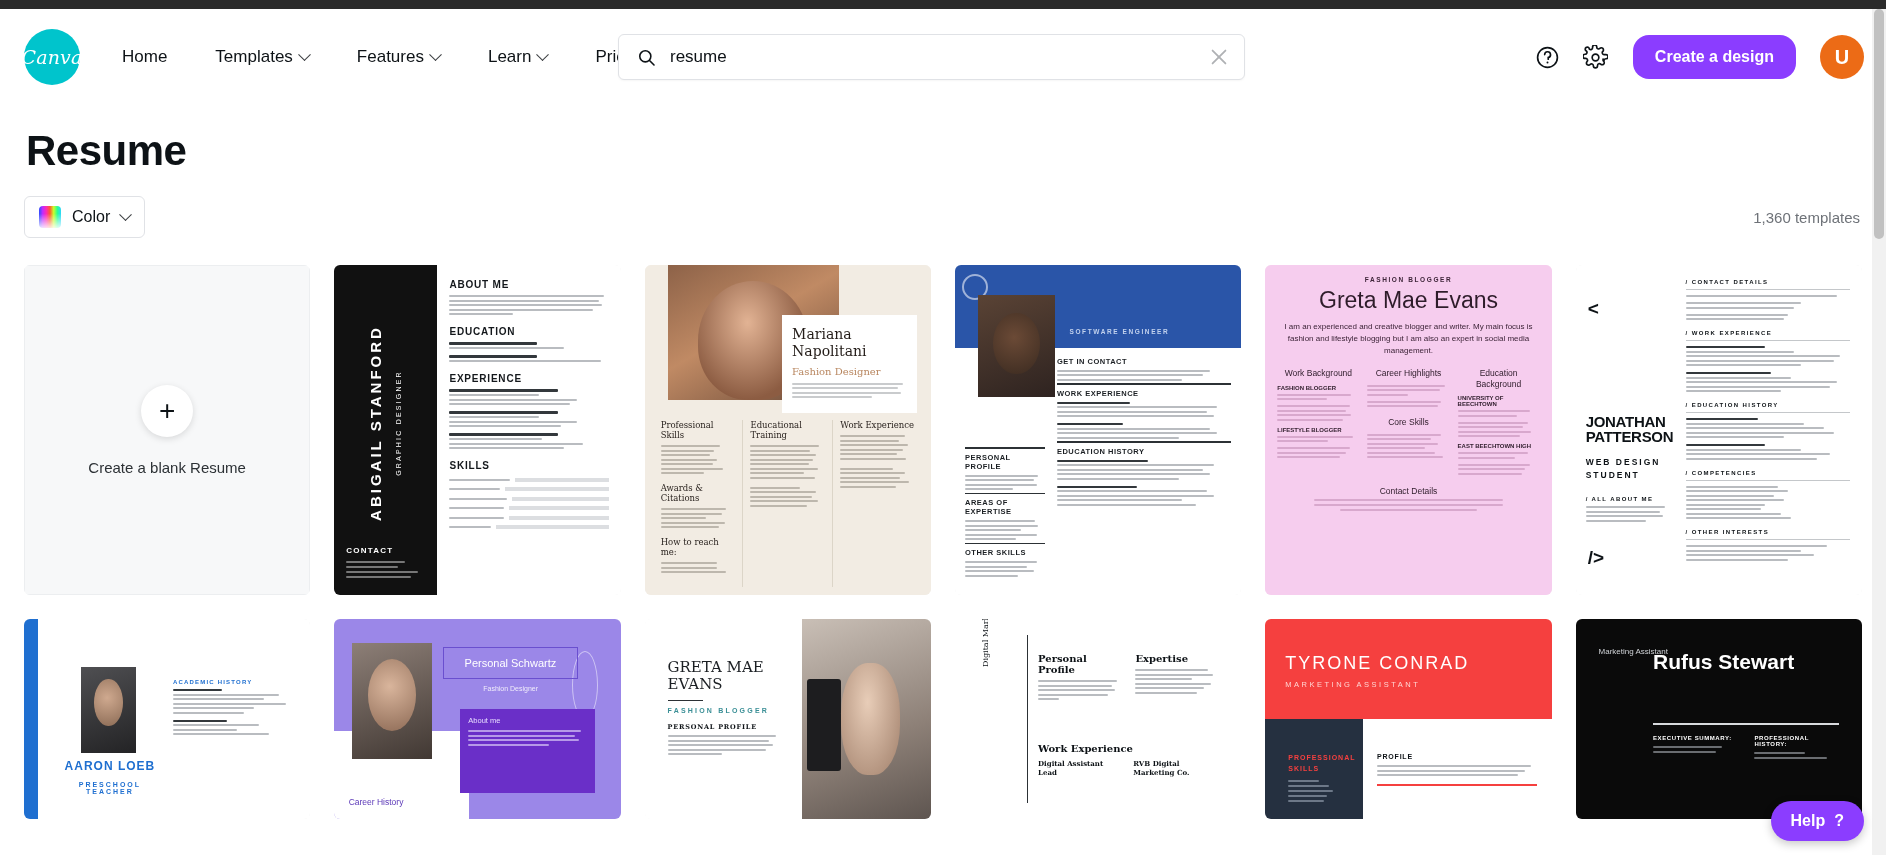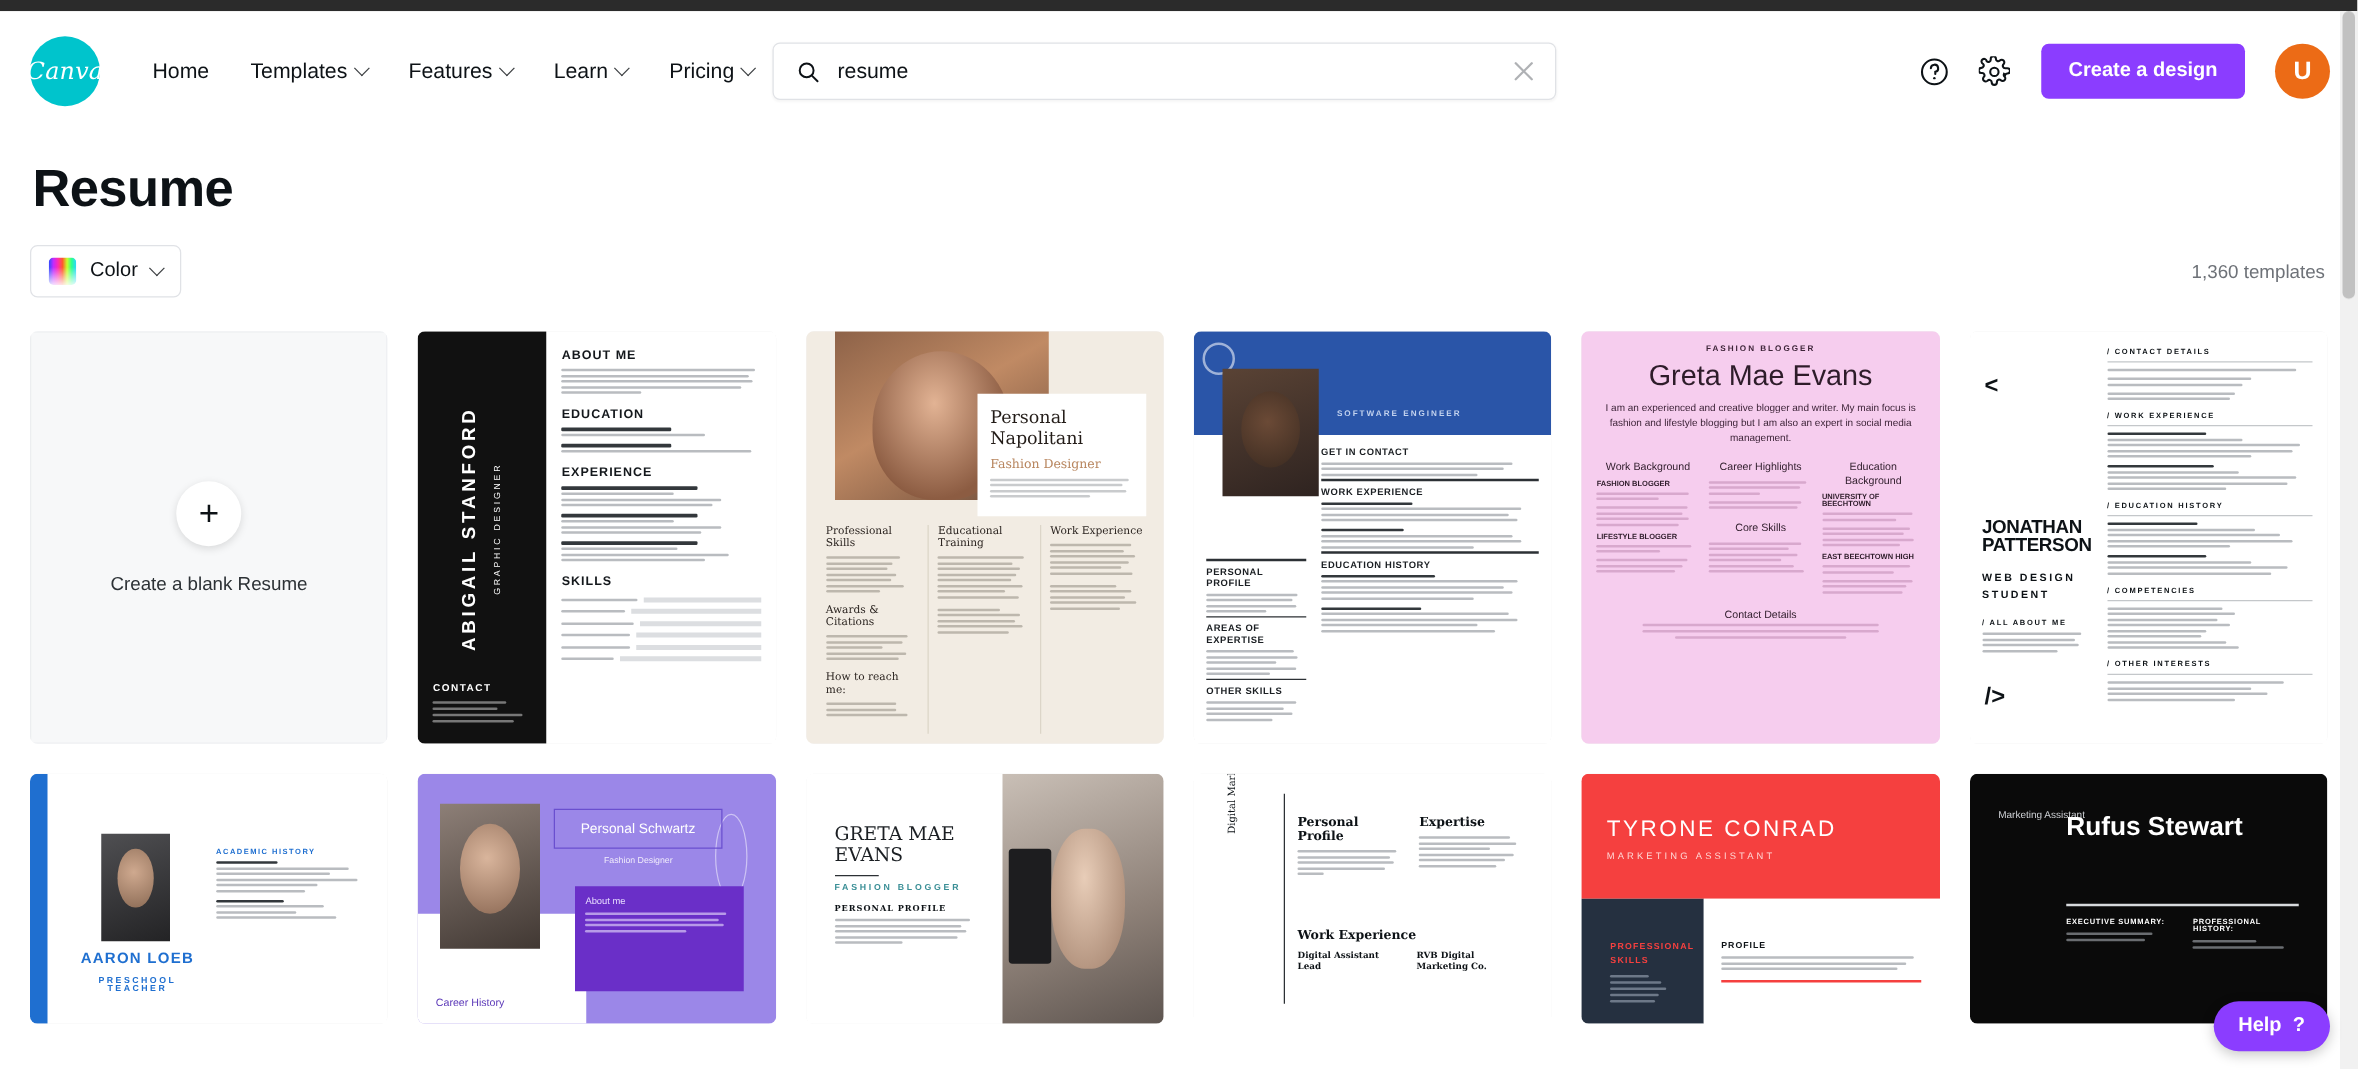--- a/index.html
+++ b/index.html
@@ -27,21 +27,21 @@
     width: 56px; height: 56px; border-radius: 50%;
     background: #00c4cc;
     display: flex; align-items: center; justify-content: center;
     flex: 0 0 auto;
     margin-right: 28px;
   }
   .logo-text {
     color: #fff; font-family: "DejaVu Serif", serif;
     font-style: italic; font-size: 19px; letter-spacing: .2px;
   }
-  .nav { display: flex; align-items: flex-start; gap: 5px; }
+  .nav { display: flex; align-items: flex-start; gap: 20px; }
   .nav-item {
     display: flex; align-items: center; gap: 7px;
     padding: 10px 14px;
     font-size: 17px; color: #0d1216;
     cursor: pointer; border-radius: 6px;
     white-space: nowrap;
   }
   .caret {
     width: 9px; height: 9px;
     border-right: 1.8px solid #3c3f42;
@@ -77,21 +77,21 @@
   .header-right {
     position: absolute; right: 22px;
     display: flex; align-items: center; gap: 18px;
   }
   .icon-btn {
     width: 30px; height: 30px; cursor: pointer;
     display: flex; align-items: center; justify-content: center;
   }
   .create-btn {
     background: #8b3dff; color: #fff;
-    border: none; border-radius: 6px;
+    border: none; border-radius: 16px;
     height: 44px; padding: 0 22px;
     font-size: 16px; font-weight: bold;
     font-family: "Liberation Sans", sans-serif;
     cursor: pointer; white-space: nowrap;
     margin-left: 4px;
   }
   .avatar {
     width: 44px; height: 44px; border-radius: 50%;
     background: #ec6b16; color: #fff;
     display: flex; align-items: center; justify-content: center;
@@ -549,21 +549,21 @@
             </div>
           </div>
         </div>
       </div>
     </div>
 
     <div class="card">
       <div class="card-inner thumb t3">
         <div class="t3-photo"></div>
         <div class="t3-card">
-          <div class="nm">Personal Napolitani</div>
+          <div class="nm">Mariana Napolitani</div>
           <div class="rl">Fashion Designer</div>
           <span class="ln" style="width:97%"></span>
             <span class="ln" style="width:92%"></span>
           <span class="ln" style="width:95%"></span>
             <span class="ln" style="width:70%"></span>
         </div>
         <div class="t3-cols">
           <div class="t3-col">
             <h5>Professional Skills</h5>
             <span class="ln" style="width:80%"></span>

